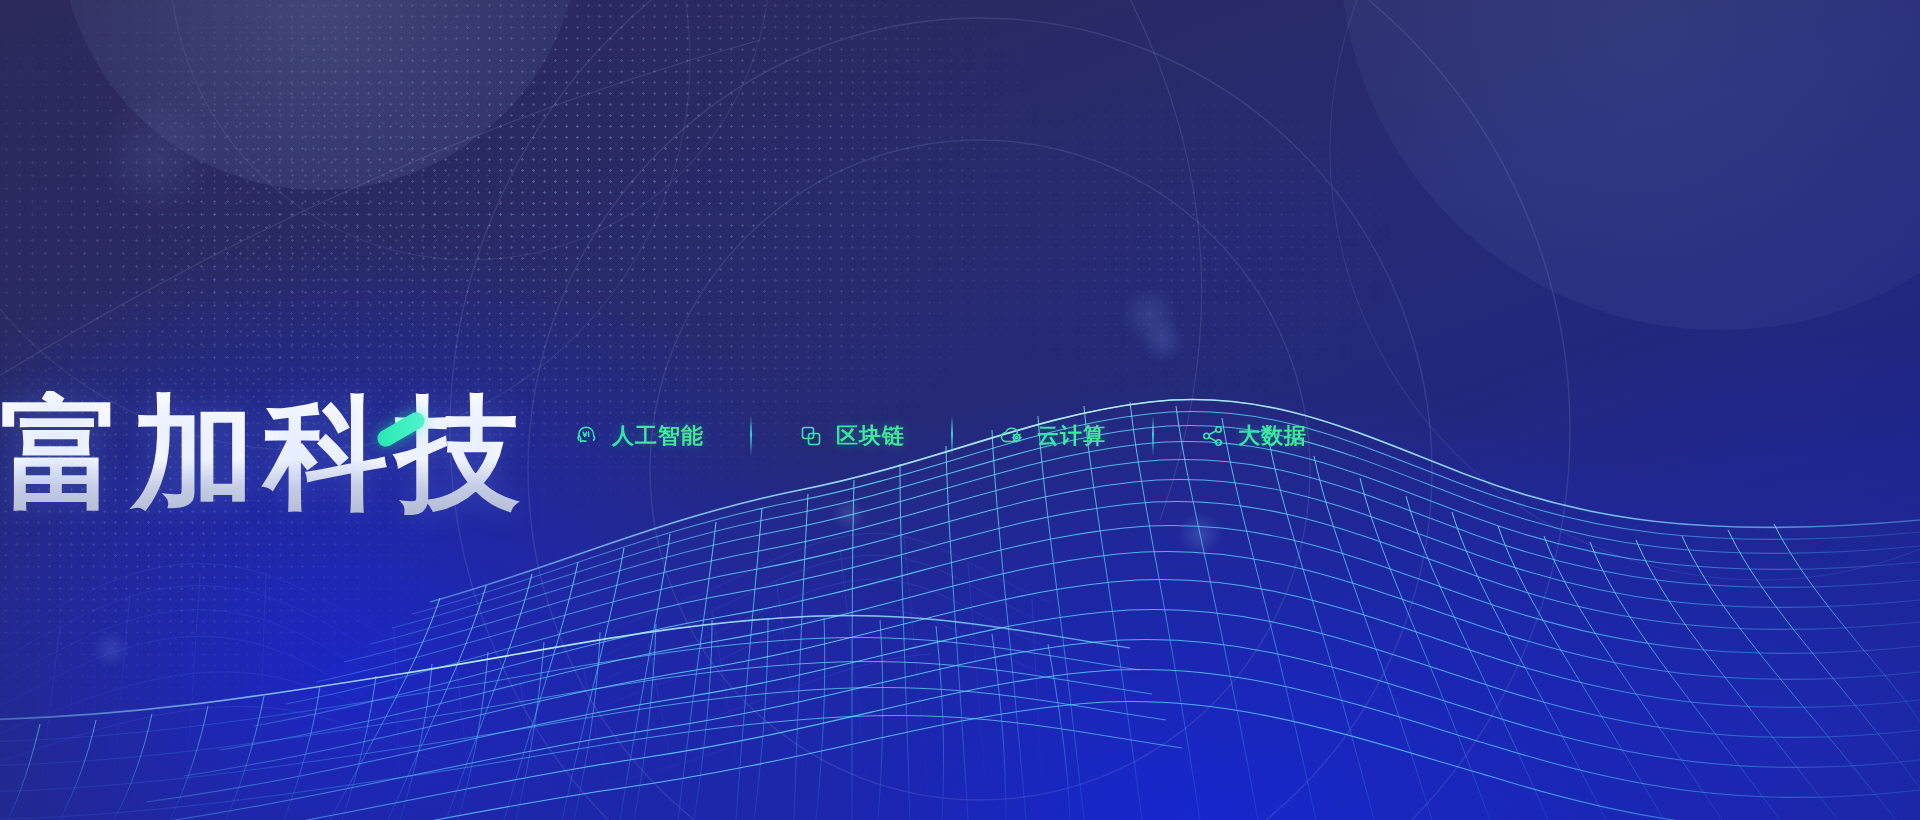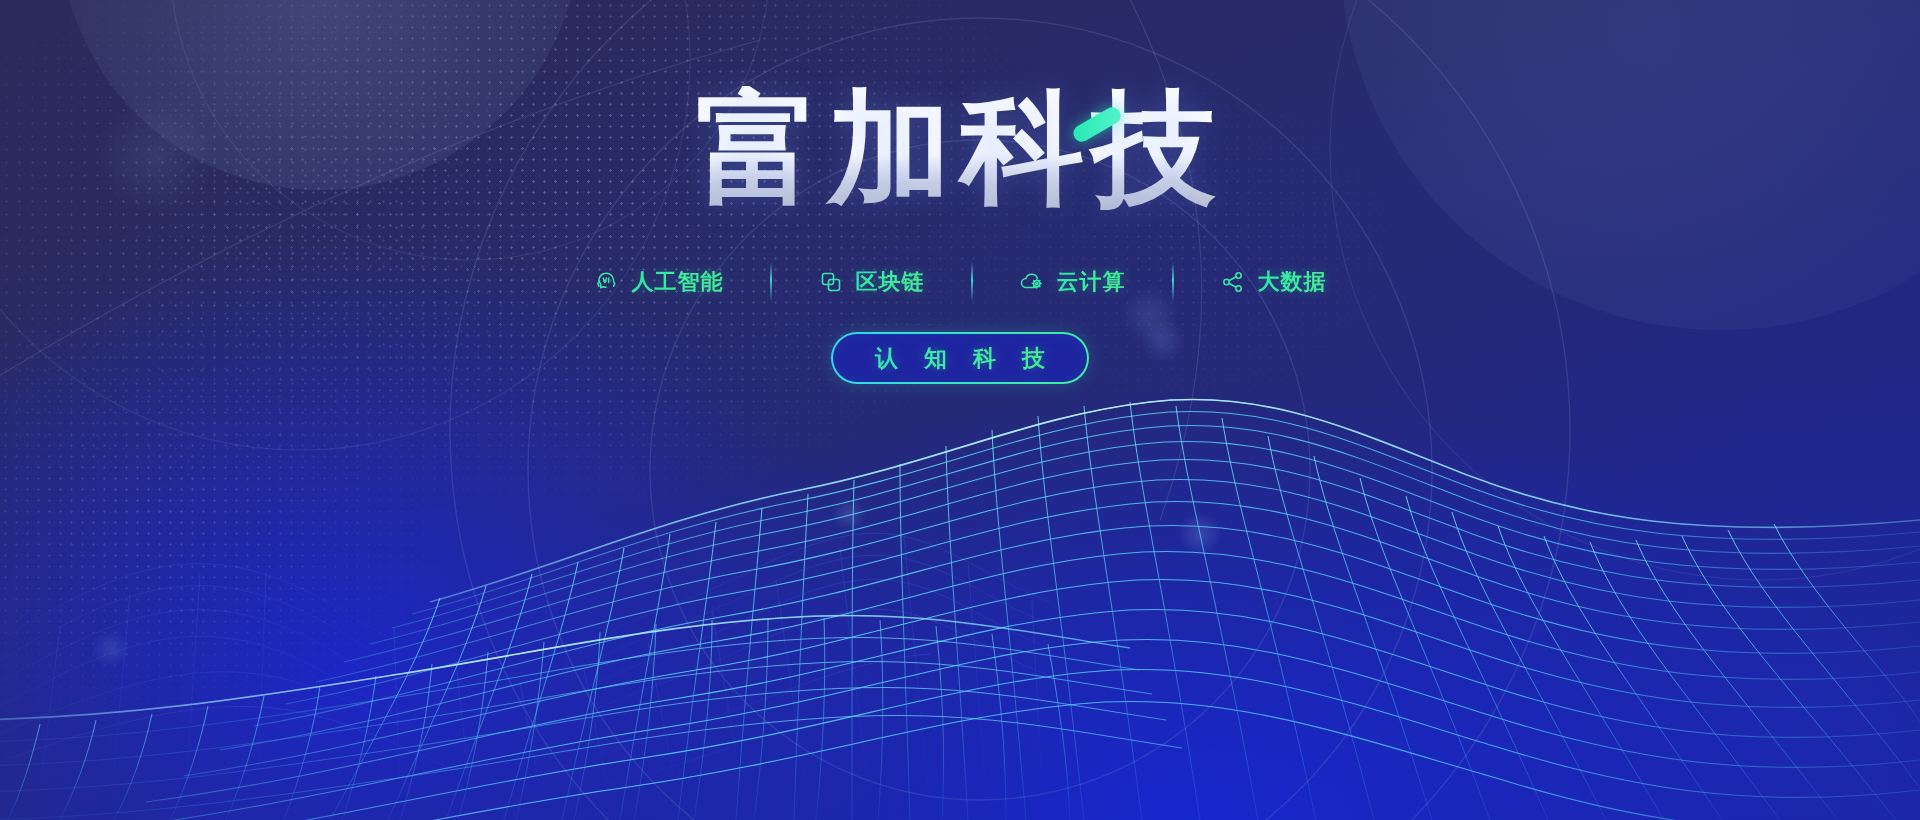--- a/index.html
+++ b/index.html
@@ -80,21 +80,21 @@
   .arcs { position:absolute; inset:0; }
 
   
   .terrain { position:absolute; left:0; bottom:0; width:1920px; height:430px; }
   .terrain-back { position:absolute; left:0; bottom:0; width:1920px; height:330px; opacity:0.5; }
 
   
   .content {
     position:relative; z-index:10;
     width:1920px; height:820px;
-    display:flex; flex-direction:column; align-items:center;
+    display:flex; flex-direction:row; align-items:center;
   }
 
   .logo-wrap { margin-top:86px; position:relative; }
   .logo {
     font-size:124px; line-height:1.0; font-weight:bold;
     letter-spacing:8px;
     color:#ffffff;
     background:linear-gradient(180deg,#ffffff 0%,#ffffff 55%,#cfd3e2 78%,#b7bdd2 100%);
     -webkit-background-clip:text; background-clip:text;
     -webkit-text-fill-color:transparent;
@@ -401,18 +401,15 @@
             <circle cx="18.5" cy="19.5" r="2.7"></circle>
             <path d="M16.1 7.8 L8.9 11.7"></path>
             <path d="M8.9 14.3 L16.1 18.2"></path>
           </svg>
         </span>
         <span class="tlabel">大数据</span>
       </div>
 
     </div>
 
-    <div class="cta">
-      <span class="cta-label">认 知 科 技</span>
-    </div>
 
   </div>
 </div>
 
 </body></html>

